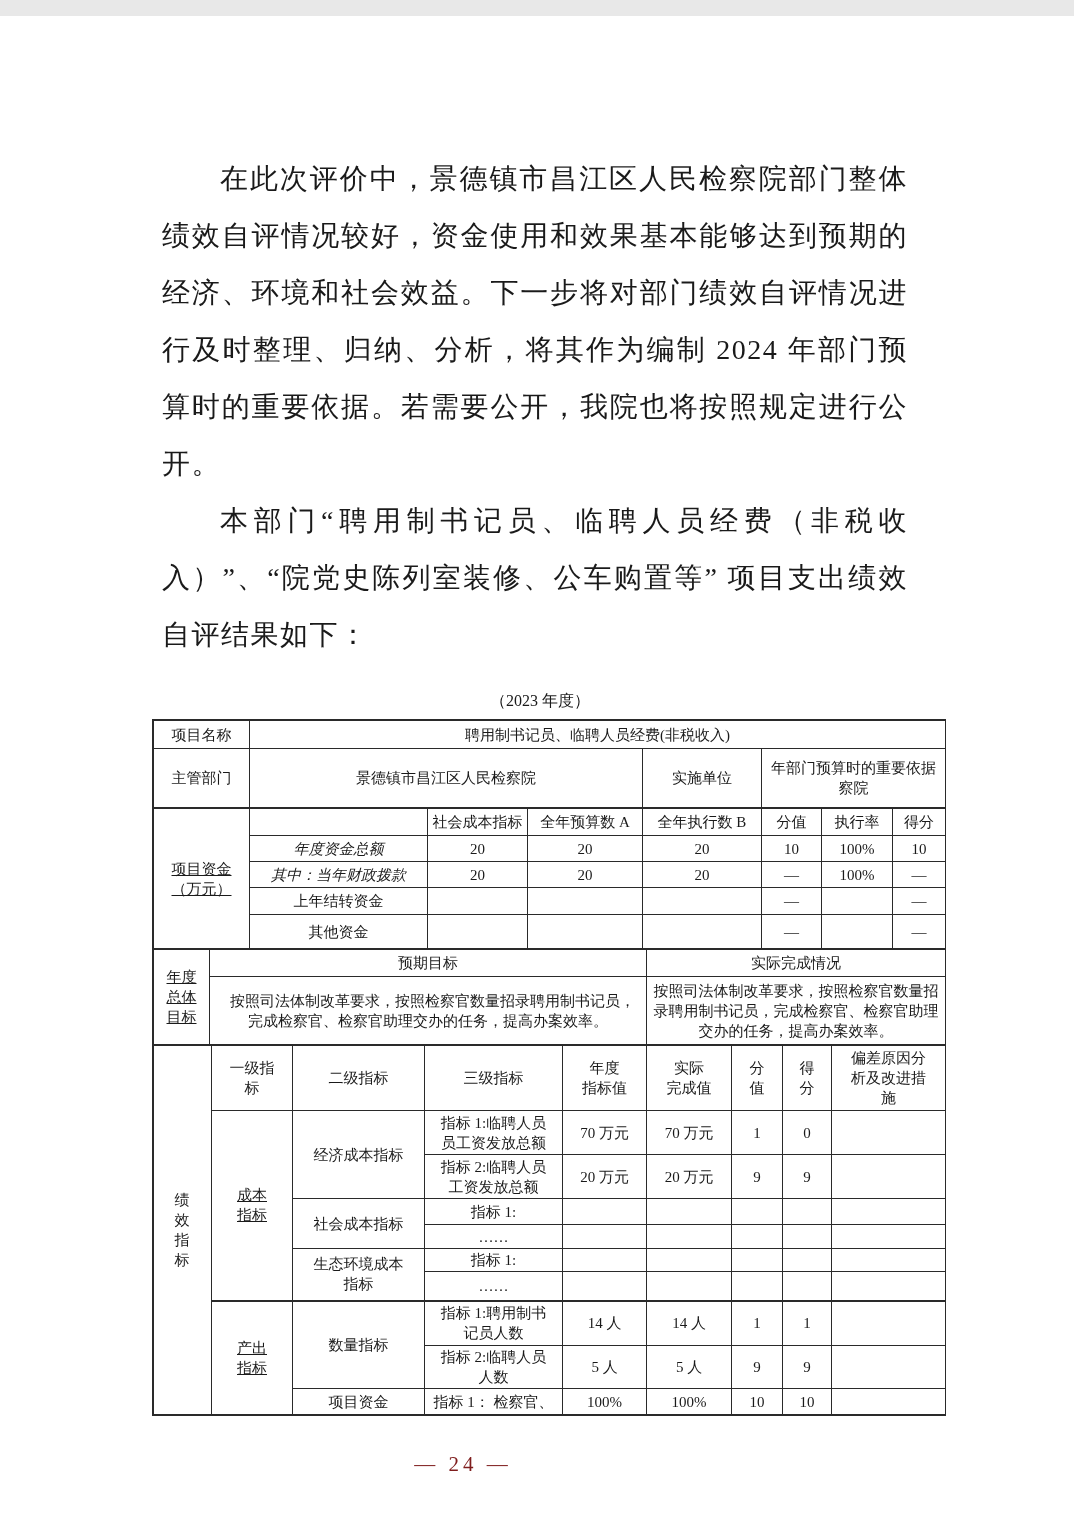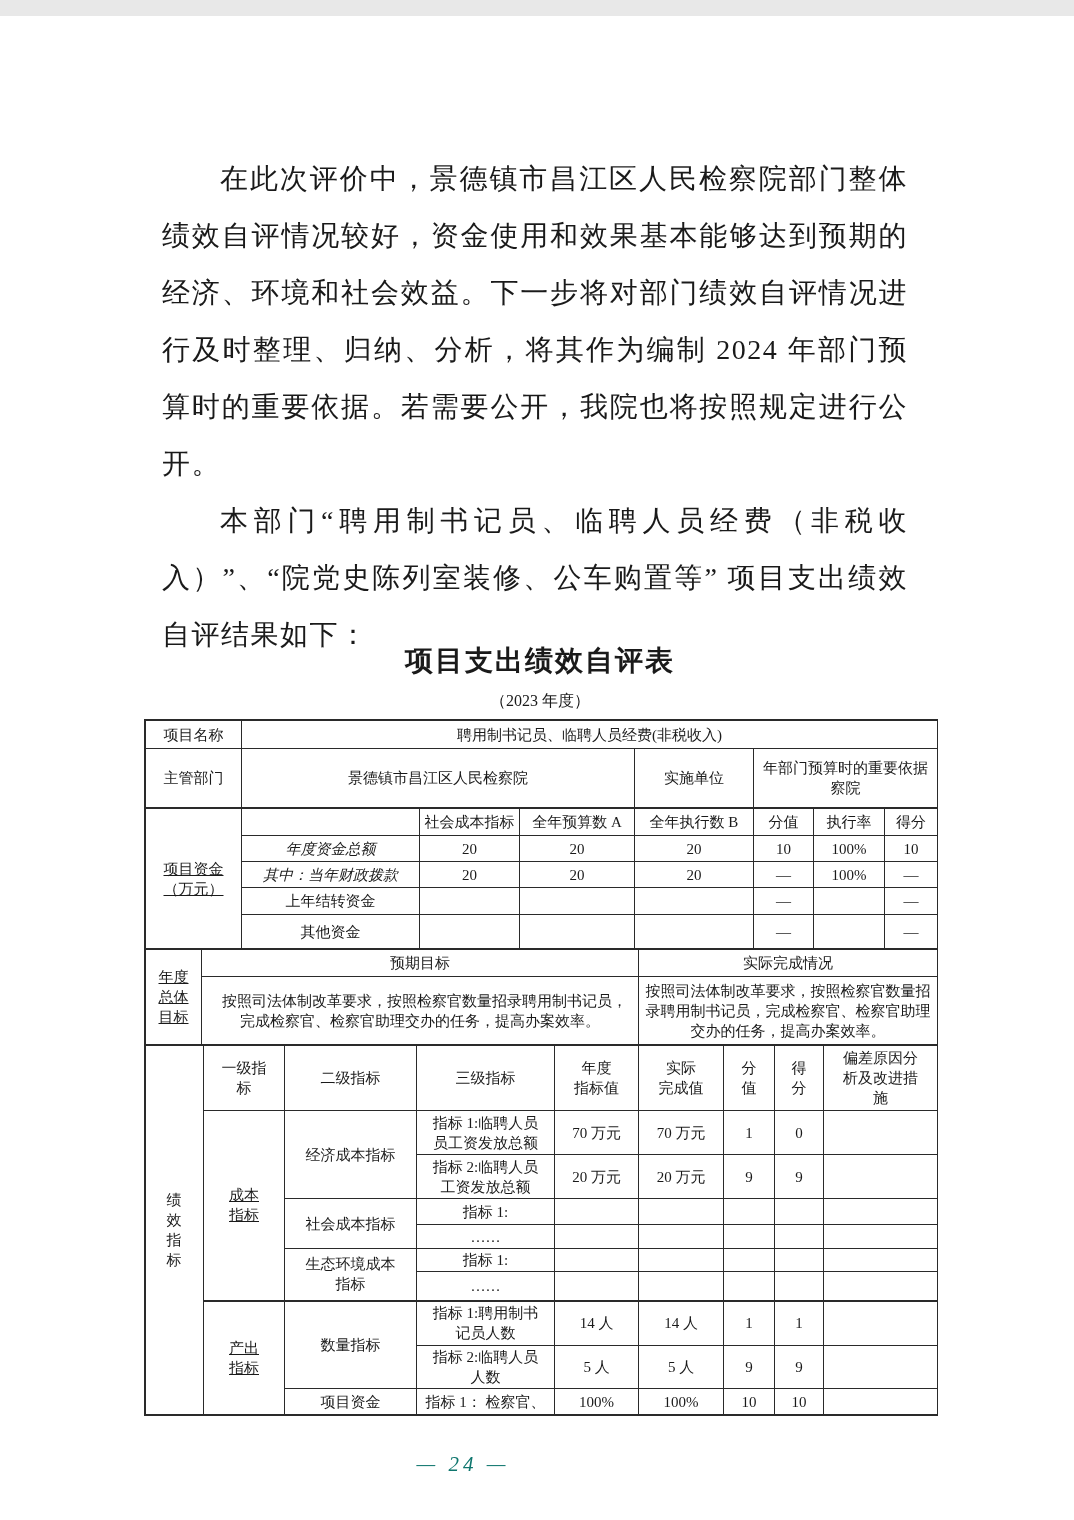--- a/index.html
+++ b/index.html
@@ -36,21 +36,21 @@
     letter-spacing:2px;
   }
   .table-subtitle{
     position:absolute;left:144px;top:674px;width:792px;
     text-align:center;
     font-size:16px;
     line-height:22px;
   }
   
   .table-wrap{
-    position:absolute;left:144px;top:703px;width:792px;
+    position:absolute;left:152px;top:703px;width:792px;
     border:1px solid #2a2a2a;
   }
   .table-wrap table{
     border-collapse:collapse;
     table-layout:fixed;
     width:792px;
     margin:0;
   }
   .table-wrap table+table{margin-top:0;}
   .table-wrap td,.table-wrap th{
@@ -77,35 +77,33 @@
     vertical-align:middle;
   }
   .goal-indent{text-indent:9px;}
   tr.group-sep td{border-top:2px solid #2a2a2a;}
   
   .page-number{
     position:absolute;left:0;top:1436px;width:926px;
     text-align:center;
     font-size:21px;
     letter-spacing:4px;
-    color:#0f766e;
-    font-style:italic;
+    color:#7f1d1d;
   }
 </style>
 </head>
 <body>
 
 <div class="page">
 
   <div class="body-text">
     <p>在此次评价中，景德镇市昌江区人民检察院部门整体绩效自评情况较好，资金使用和效果基本能够达到预期的经济、环境和社会效益。下一步将对部门绩效自评情况进行及时整理、归纳、分析，将其作为编制 2024 年部门预算时的重要依据。若需要公开，我院也将按照规定进行公开。</p>
     <p>本部门“聘用制书记员、临聘人员经费（非税收入）”、“院党史陈列室装修、公车购置等” 项目支出绩效自评结果如下：</p>
   </div>
 
-  <h1 class="table-title">项目支出绩效自评表</h1>
   <div class="table-subtitle">（2023 年度）</div>
 
   <div class="table-wrap">
 
     <table>
       <colgroup>
           <col style="width:96px">
           <col style="width:393px">
           <col style="width:119px">
           <col style="width:184px">

